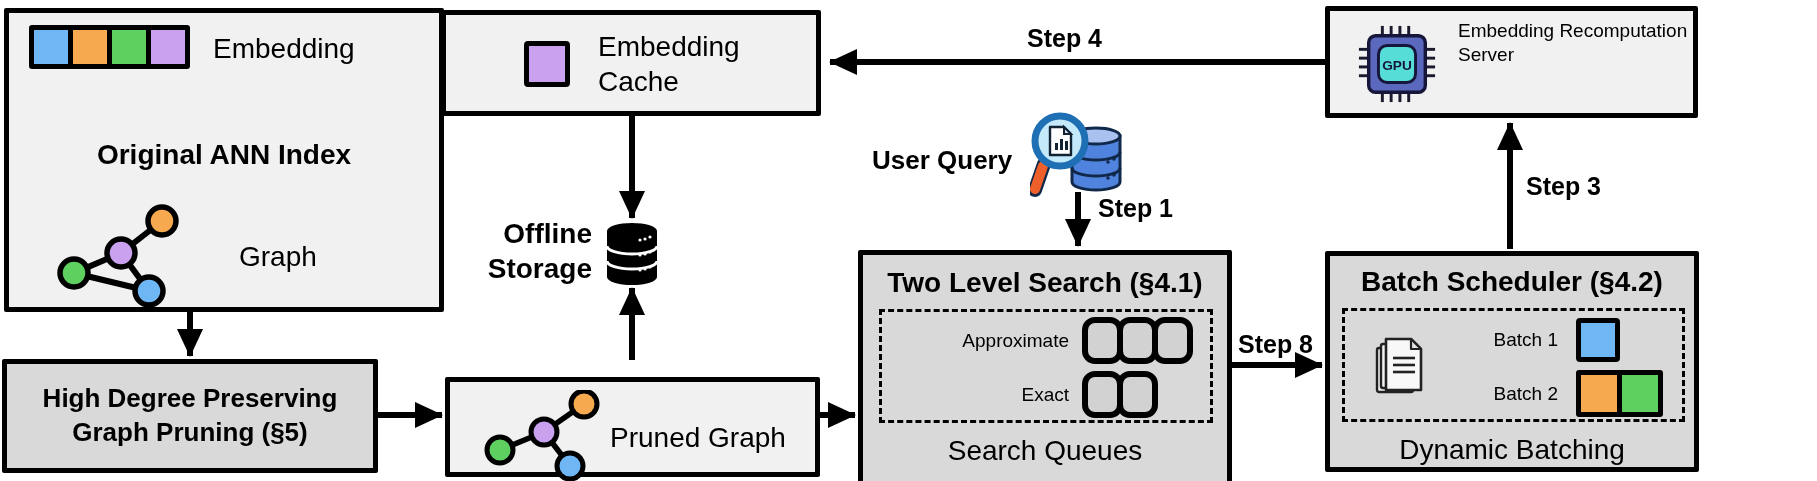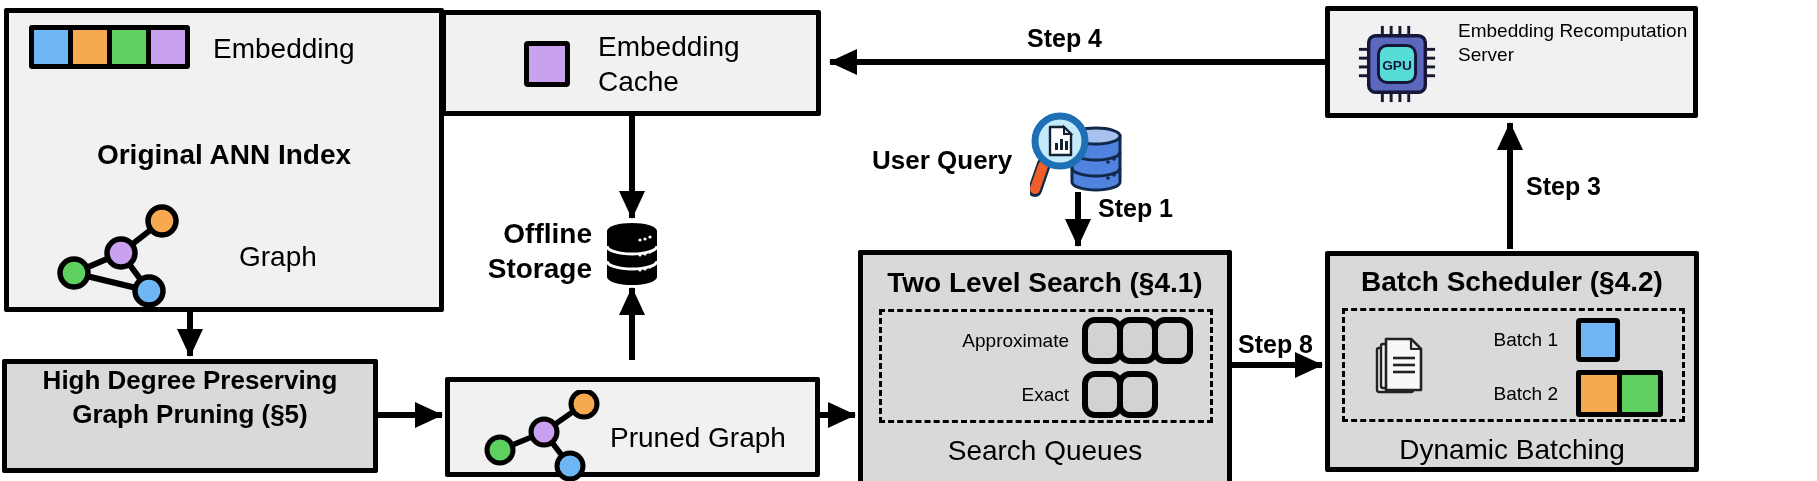--- a/index.html
+++ b/index.html
@@ -158,21 +158,21 @@
     <circle cx="30" cy="31" r="25" stroke-width="7" stroke="#1f6fb5" fill="#c4e9fb"></circle>
     <g>
       <path d="M20,17 h14 l7,7 v21 h-21 z" fill="#fff" stroke="#123" stroke-width="2.4" stroke-linejoin="round"></path>
       <path d="M34,17 l7,7 h-7 z" fill="#cfe3f5" stroke="#123" stroke-width="2"></path>
       <rect x="25" y="33" width="3" height="7" fill="#123"></rect>
       <rect x="30" y="29" width="3" height="11" fill="#123"></rect>
       <rect x="35" y="31" width="3" height="9" fill="#123"></rect>
     </g>
   </svg>
 
-  <div class="box gray" style="left:2px; top:359px; width:376px; height:114px; display:flex; justify-content:center;">
+  <div class="box gray" style="left:2px; top:359px; width:376px; height:114px; display:flex; align-items:center; justify-content:center;">
     <div class="b29 center" style="width:340px;">High Degree Preserving Graph Pruning (§5)</div>
   </div>
 
   <div class="box light" style="left:445px; top:377px; width:375px; height:100px;">
     <svg class="abs" style="left:28px; top:8px;" width="145" height="92" viewBox="0 0 145 92">
       <g stroke="#000" stroke-width="5.5">
         <line x1="22" y1="60" x2="66" y2="42"></line>
         <line x1="66" y1="42" x2="106" y2="14"></line>
         <line x1="66" y1="42" x2="92" y2="76"></line>
       </g>

